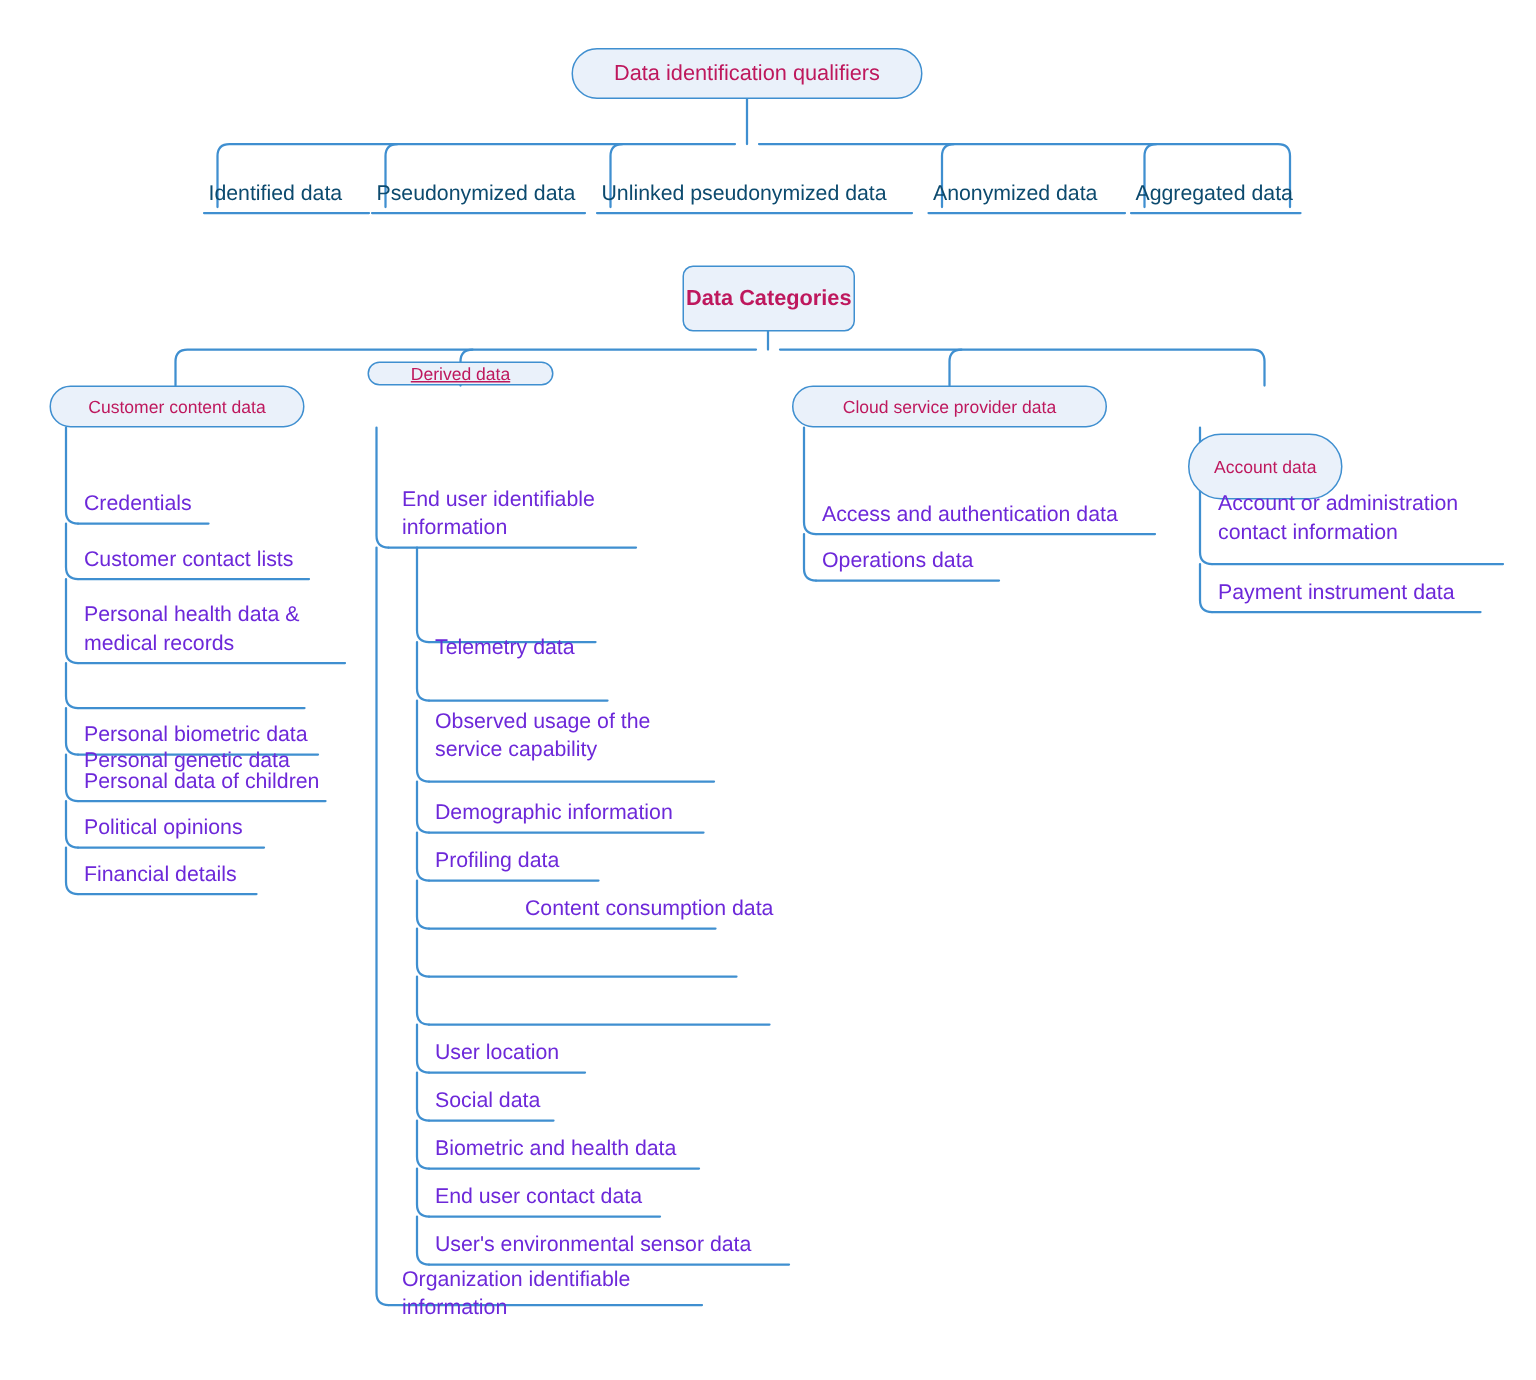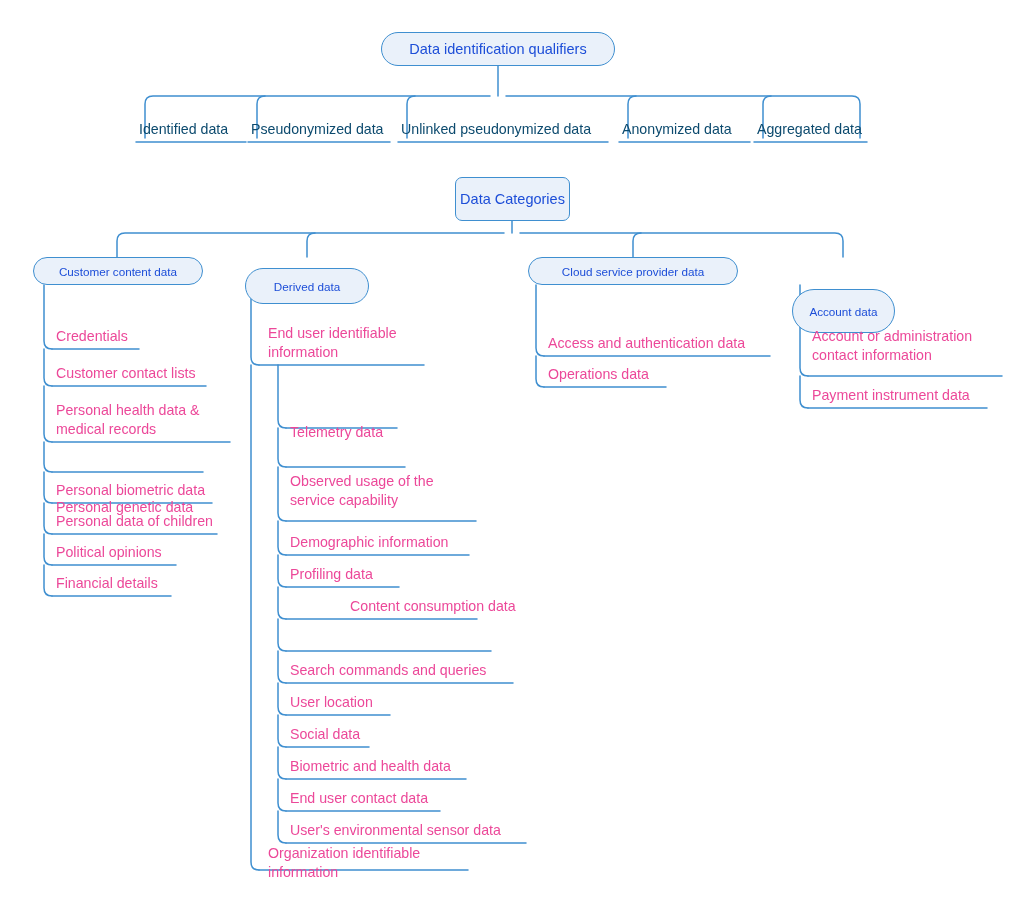--- a/index.html
+++ b/index.html
@@ -32,38 +32,38 @@
   
   .node {
     position: absolute;
     box-sizing: border-box;
     background: #eaf1fa;
     border: 1.4px solid #3f8fd0;
     display: flex;
     align-items: center;
     justify-content: center;
     text-align: center;
-    color: #1d4ed8;
+    color: #be185d;
     white-space: nowrap;
     z-index: 3;
   }
   .node.pill { border-radius: 999px; }
-  .node.rect { border-radius: 7px; }
+  .node.rect { border-radius: 7px; font-weight: bold; }
 
   .node-root1 { font-size: 14.5px; }
   .node-root2 { font-size: 14.5px; }
   .node-cat   { font-size: 11.7px; }
 
   
   .leaf {
     position: absolute;
     box-sizing: border-box;
     font-size: 14.2px;
     line-height: 19px;
-    color: #ec4899;
+    color: #6d28d9;
     z-index: 3;
     padding: 0 1px 1px 3px;
   }
 
   
   .qual {
     position: absolute;
     font-size: 14.2px;
     line-height: 19px;
     color: #0c4a6e;
@@ -170,21 +170,21 @@
   </div>
 
   <div class="node rect node-root2" style="left:455px; top:177px; width:115px; height:44px;">
     <span>Data Categories</span>
   </div>
 
   <div class="node pill node-cat" style="left:33px; top:257px; width:170px; height:28px;">
     <span>Customer content data</span>
   </div>
 
-  <div class="node pill node-cat" style="left:245px; top:268px; width:124px; height:36px;">
+  <div class="node pill node-cat" style="left:245px; top:241px; width:124px; height:16px;text-decoration:underline;">
     <span>Derived data</span>
   </div>
 
   <div class="node pill node-cat" style="left:528px; top:257px; width:210px; height:28px;">
     <span>Cloud service provider data</span>
   </div>
 
   <div class="node pill node-cat" style="left:792px; top:257px; width:103px; height:44px;margin-top:32px;">
     <span>Account data</span>
   </div>
@@ -205,21 +205,20 @@
   <div class="leaf" style="left:53px; top:574px; width:200px;">Financial details</div>
 
   <div class="leaf" style="left:265px; top:324px; width:165px;">End user identifiable information</div>
   <div class="leaf" style="left:265px; top:844px; width:175px;">Organization identifiable information</div>
 
   <div class="leaf" style="left:287px; top:406px; width:210px;margin-top:17px;">Telemetry data</div>
   <div class="leaf" style="left:287px; top:472px; width:178px;">Observed usage of the service capability</div>
   <div class="leaf" style="left:287px; top:533px; width:210px;">Demographic information</div>
   <div class="leaf" style="left:287px; top:565px; width:210px;">Profiling data</div>
   <div class="leaf" style="left:299px; top:597px; width:220px;margin-left:48px;">Content consumption data</div>
-  <div class="leaf" style="left:287px; top:661px; width:240px;">Search commands and queries</div>
   <div class="leaf" style="left:287px; top:693px; width:210px;">User location</div>
   <div class="leaf" style="left:287px; top:725px; width:210px;">Social data</div>
   <div class="leaf" style="left:287px; top:757px; width:220px;">Biometric and health data</div>
   <div class="leaf" style="left:287px; top:789px; width:210px;">End user contact data</div>
   <div class="leaf" style="left:287px; top:821px; width:250px;">User's environmental sensor data</div>
 
   <div class="leaf" style="left:545px; top:334px; width:250px;">Access and authentication data</div>
   <div class="leaf" style="left:545px; top:365px; width:250px;">Operations data</div>
 
   <div class="leaf" style="left:809px; top:327px; width:200px;">Account or administration contact information</div>

